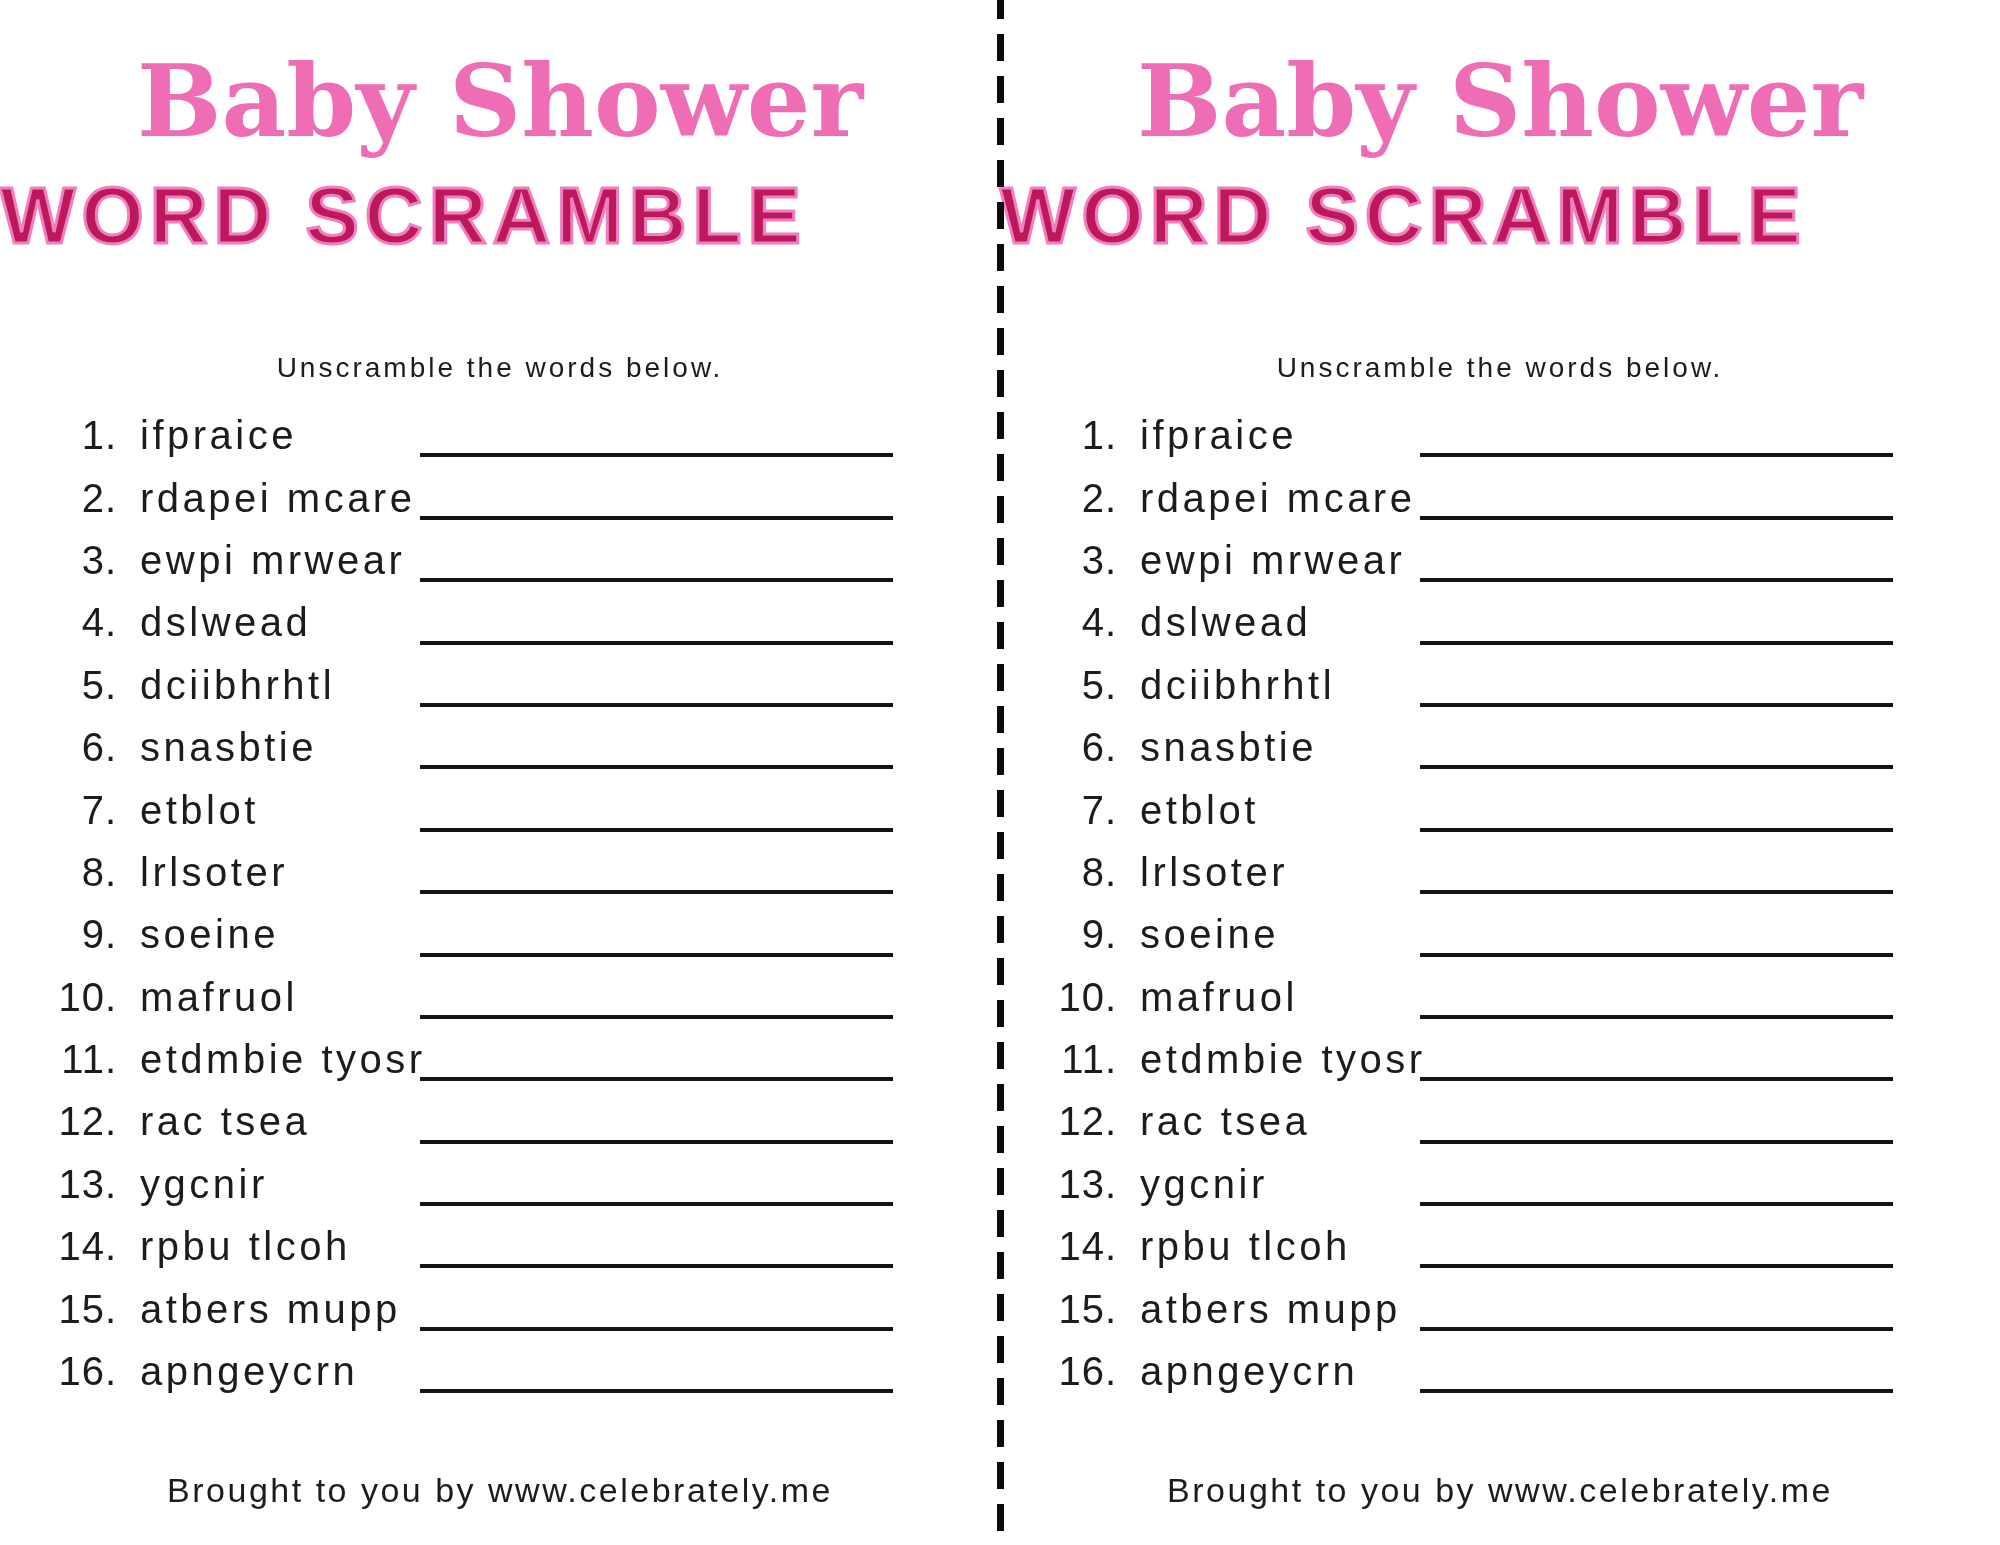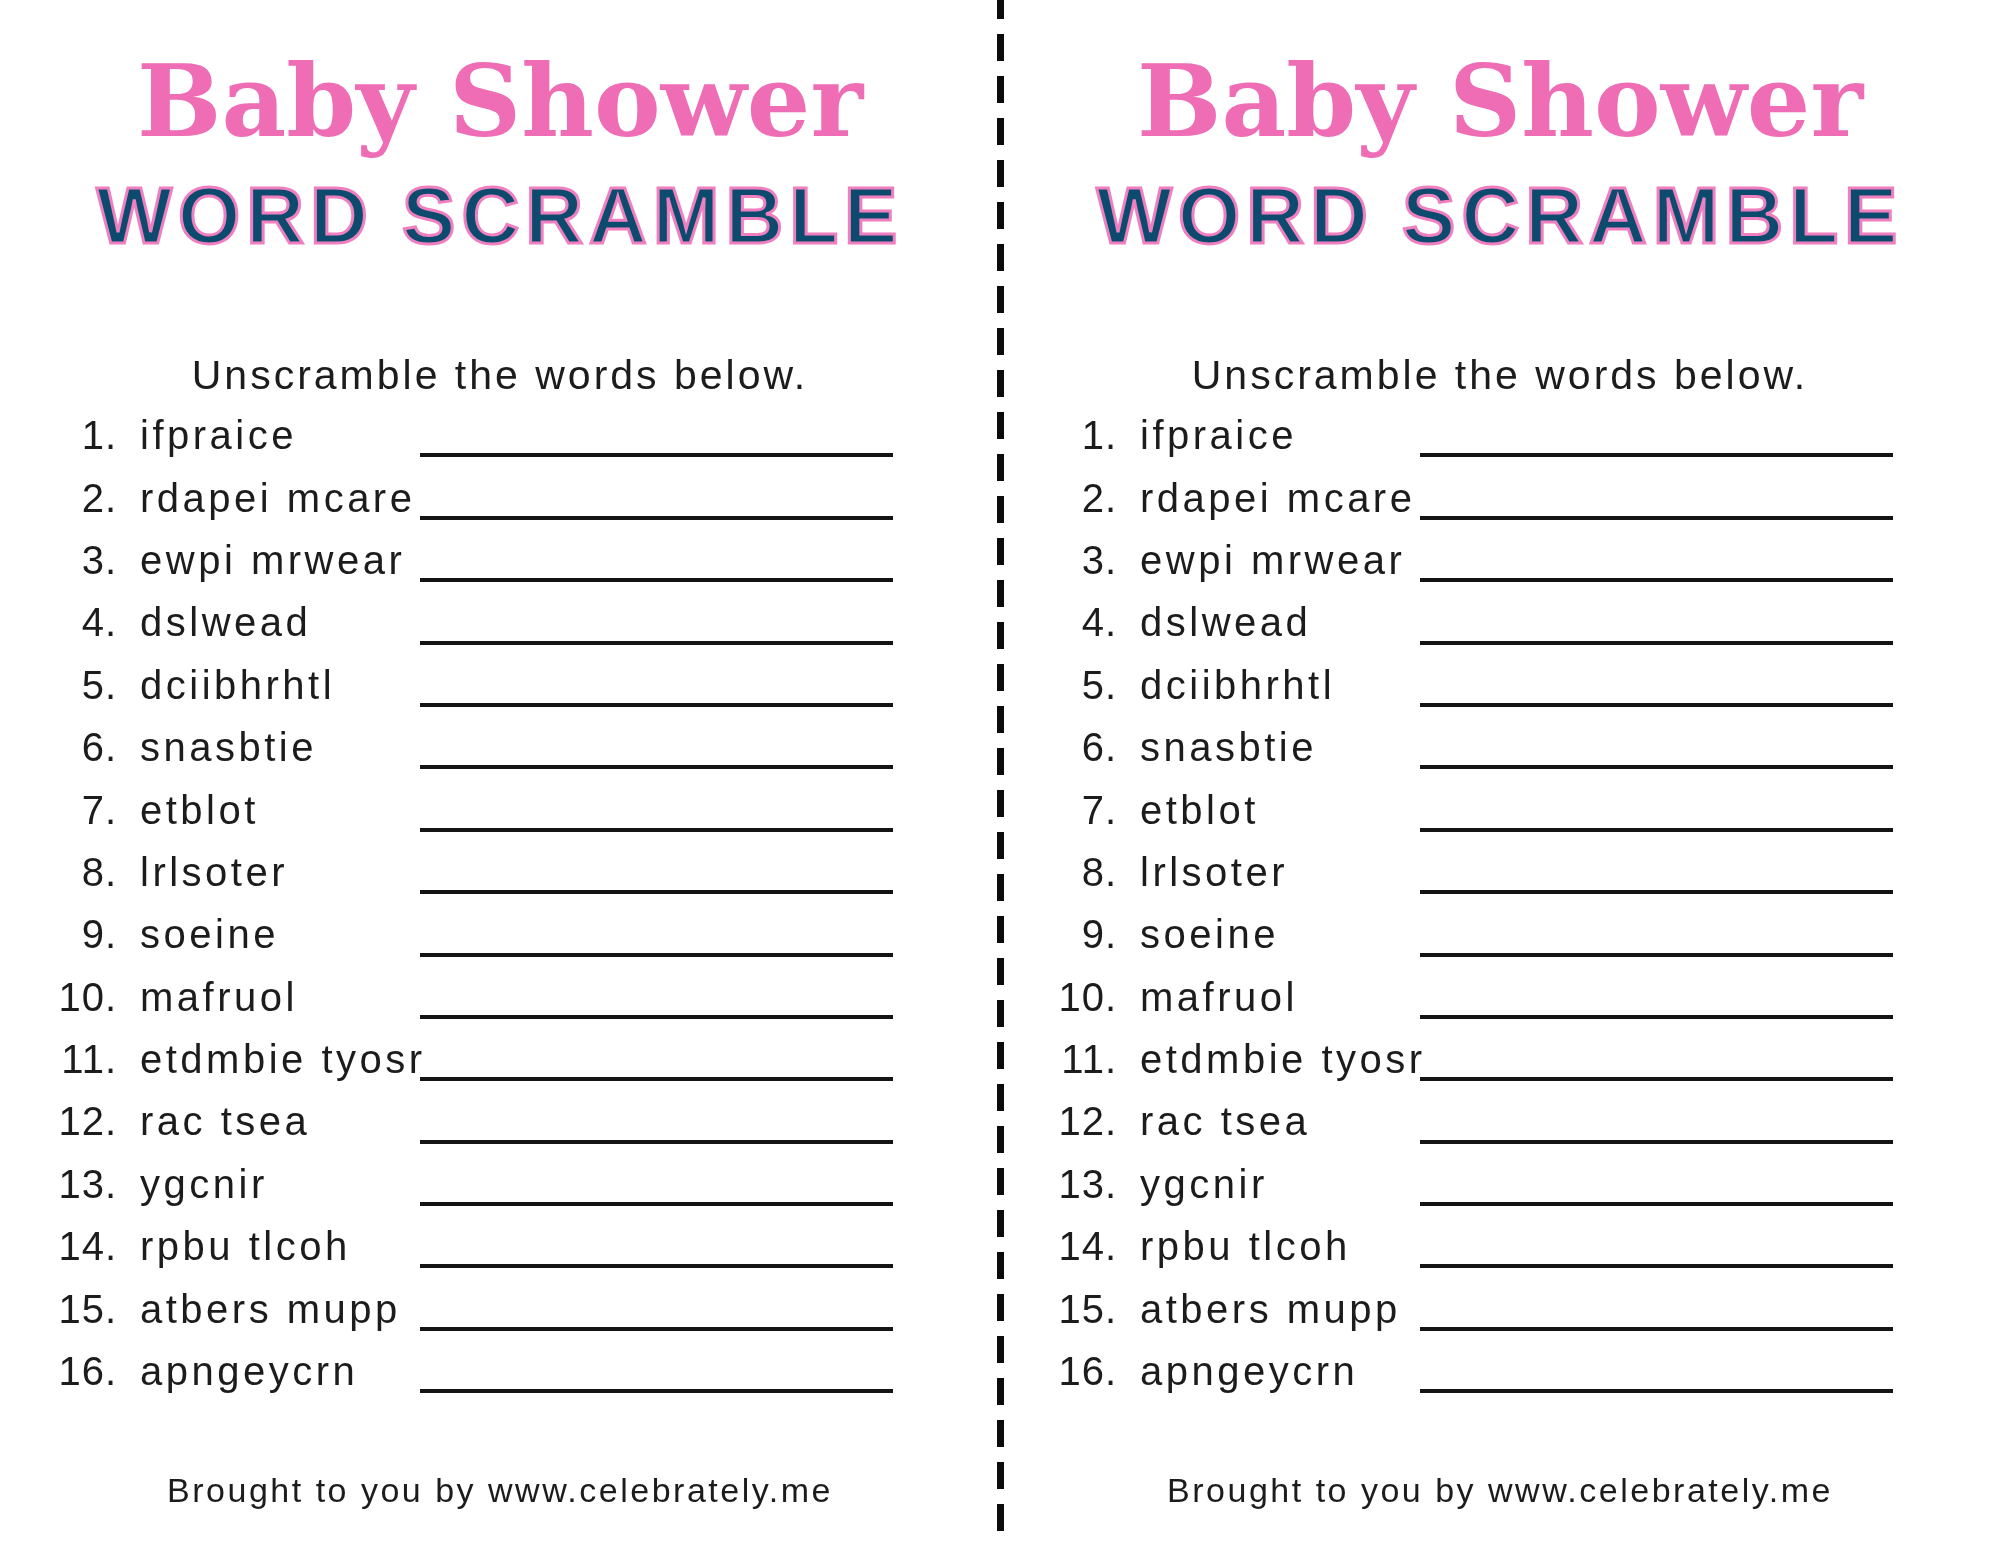--- a/index.html
+++ b/index.html
@@ -31,30 +31,29 @@
     position:absolute; top:26px; left:0; width:100%;
     text-align:center;
     font-family:"DejaVu Serif", serif;
     font-weight:700;
     font-size:100px; line-height:1.5;
     color:var(--pink);
     white-space:nowrap;
   }
   .title-outline{
     position:absolute; top:176px; left:0; width:100%;
-    text-align:center;
     font-weight:700; font-size:80px; letter-spacing:6px; line-height:1.0;
-    color:#0c4a6e;
+    color:#be185d;
     -webkit-text-stroke:3px var(--pink-light);
     white-space:nowrap;
   }
   .instructions{
     position:absolute; top:352px; left:0; width:100%;
     text-align:center;
-    font-size:41px; letter-spacing:3px;
+    font-size:28px; letter-spacing:3px;
   }
   .rows{ position:absolute; top:404px; left:0; width:100%; }
   .row{ position:relative; height:62.4px; }
   .num{
     position:absolute; left:0; top:50%; transform:translateY(-50%);
     width:117px; text-align:right;
     font-size:40px; letter-spacing:1px;
   }
   .word{
     position:absolute; left:140px; top:50%; transform:translateY(-50%);

